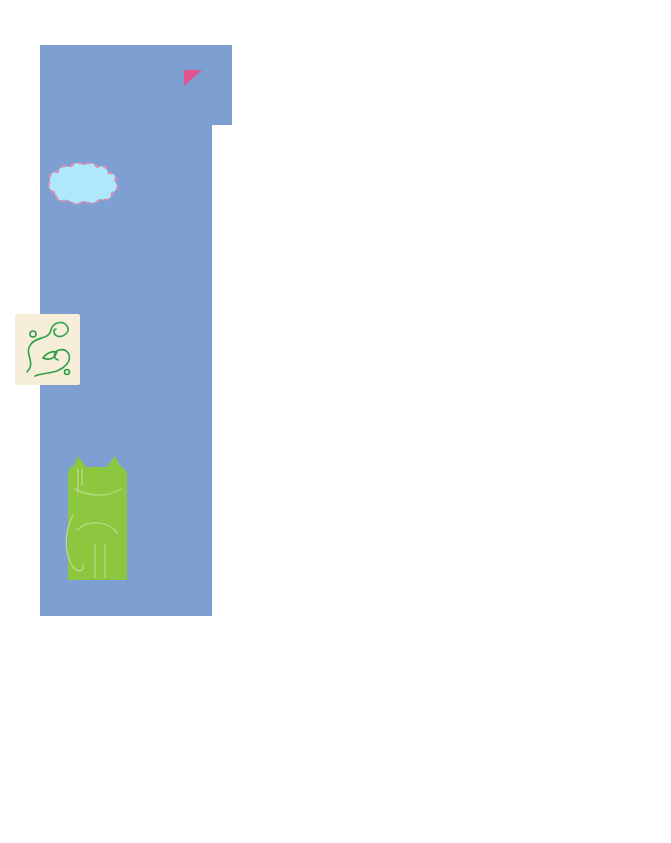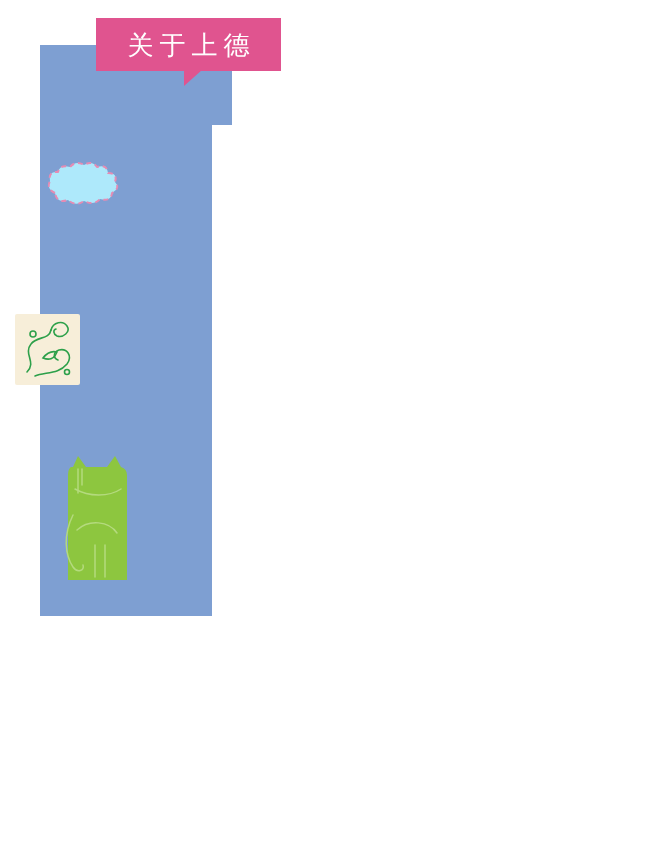--- a/index.html
+++ b/index.html
@@ -56,23 +56,20 @@
   .cat-detail { stroke-width: 1.5; fill: none; stroke-linecap: round; }
 </style>
 </head>
 <body>
 
 <div class="stage" style="background-color: rgb(255, 255, 255);">
 
   <div class="panel-main" style="background-color: rgb(126, 159, 210);"></div>
   <div class="panel-ext" style="background-color: rgb(126, 159, 210);"></div>
 
-  <div class="banner" style="background-color: rgb(224, 84, 143);">
-    <span class="banner-title" style="color: rgb(255, 255, 255);">关于上德</span>
-  </div>
   <div class="banner-tail" style="border-top-color: rgb(224, 84, 143);"></div>
 
   <svg class="sticker cloud" width="76" height="44" viewBox="0 0 76 44" overflow="visible">
     <g fill="none" stroke="#e58cb4">
       <path class="cloud-path" d="M10 31 Q1 27 5 19 Q3 9 13 10 Q15 2 25 5 Q31 -2 39 3 Q47 -2 52 5
                Q62 2 63 11 Q73 11 70 20 Q76 26 67 31 Q66 40 55 37 Q49 44 39 39
                Q31 45 23 38 Q12 42 10 31 Z" fill="#aee9fb"></path>
     </g>
   </svg>
 

